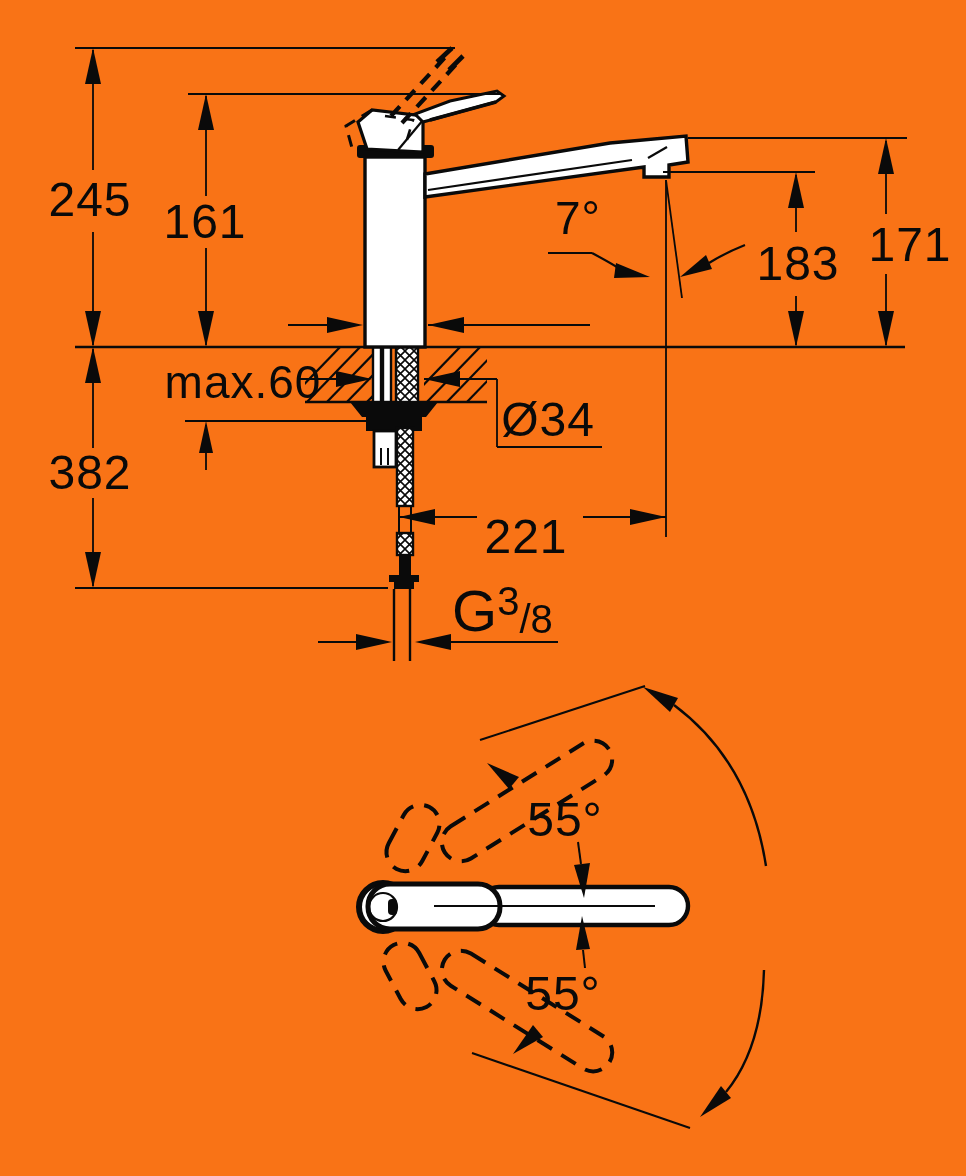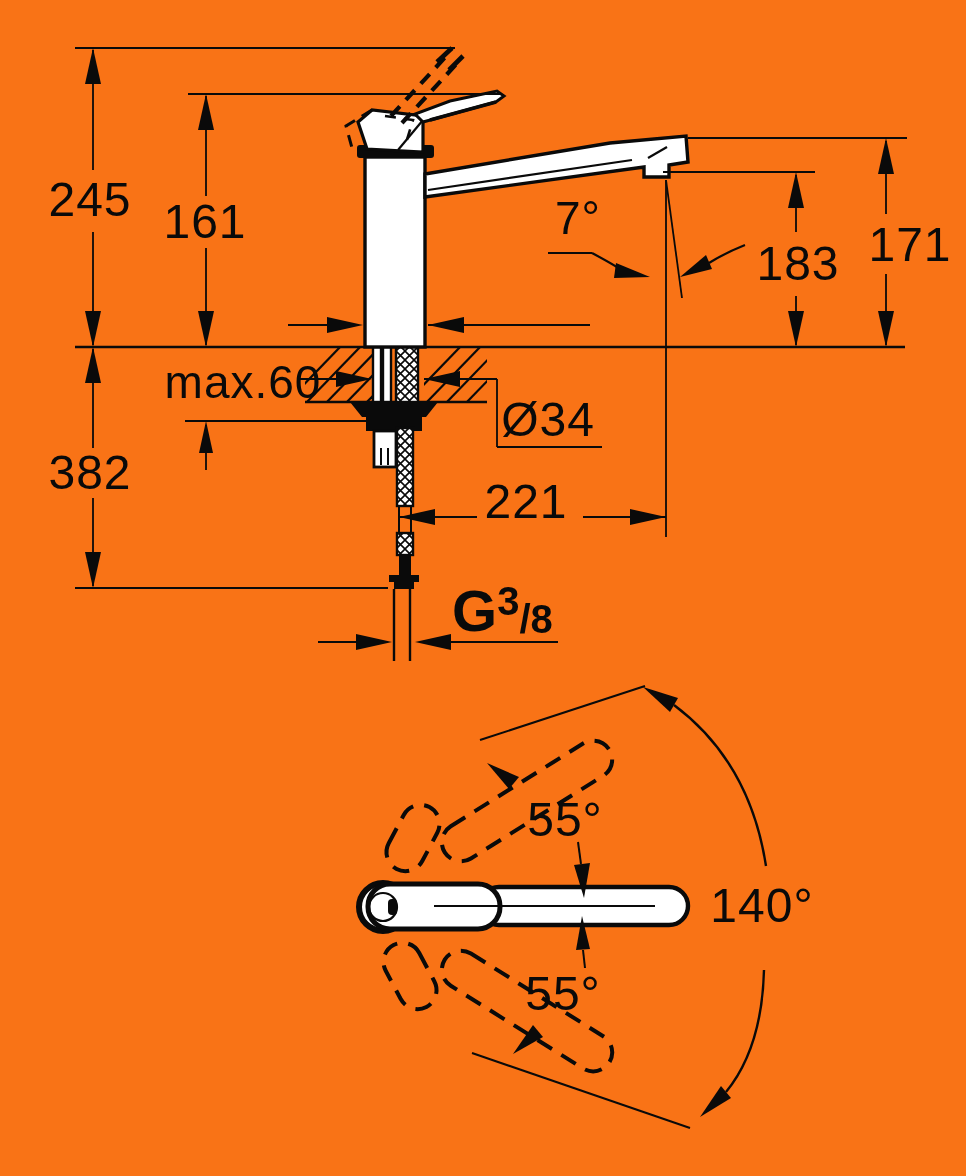--- a/index.html
+++ b/index.html
@@ -213,23 +213,22 @@
 </svg>
 
 <div class="dim" style="left:90px;top:200px;">245</div>
 <div class="dim" style="left:205px;top:222px;">161</div>
 <div class="dim" style="left:798px;top:264px;">183</div>
 <div class="dim" style="left:910px;top:245px;">171</div>
 <div class="dim small" style="left:578px;top:218px;">7°</div>
 <div class="dim small" style="left:211px;top:382px;margin-left:32px;">max.60</div>
 <div class="dim" style="left:548px;top:420px;">Ø34</div>
 <div class="dim" style="left:90px;top:473px;">382</div>
-<div class="dim" style="left:526px;top:502px;">221</div>
-
-<div class="thread" style="left:452px;top:582px;font-weight:bold;">
+<div class="dim" style="left:526px;top:537px;">221</div>
+
+<div class="thread" style="left:452px;top:582px;">
   <span class="g">G</span><span class="num">3</span><span class="den">/8</span>
 </div>
 
 <div class="dim" style="left:565px;top:820px;">55°</div>
 <div class="dim" style="left:563px;top:994px;">55°</div>
-<div class="dim" style="left:762px;top:906px;">140°</div>
 
 </div>
 
 </body></html>

